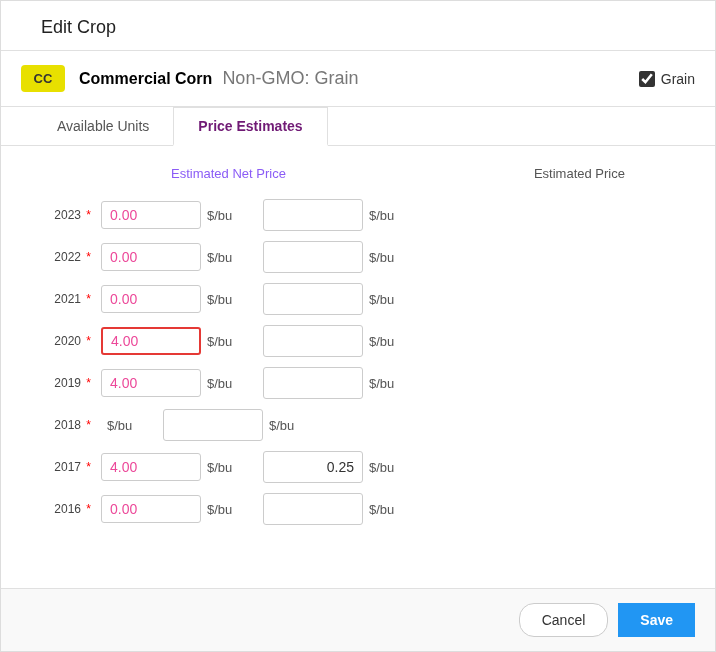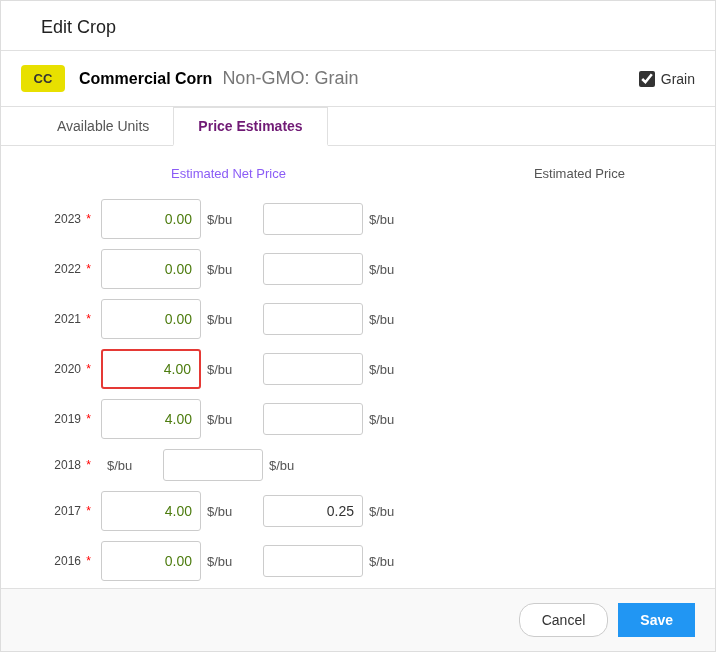--- a/index.html
+++ b/index.html
@@ -156,27 +156,27 @@
       padding-right: 10px;
     }
 
     .required-star {
       color: red;
       margin-left: 2px;
     }
 
     .price-input {
       width: 100px;
-      height: 40px;
+      height: 28px;
       border: 1px solid #ccc;
       border-radius: 3px;
-      text-align: right;
+      text-align: left;
       padding: 0 8px;
       font-size: 14px;
-      color: #4d7c0f;
+      color: #ec4899;
       outline: none;
     }
 
     .price-input.highlighted {
       border: 2px solid #e53935;
       outline: none;
     }
 
     .unit-label {
       font-size: 13px;

